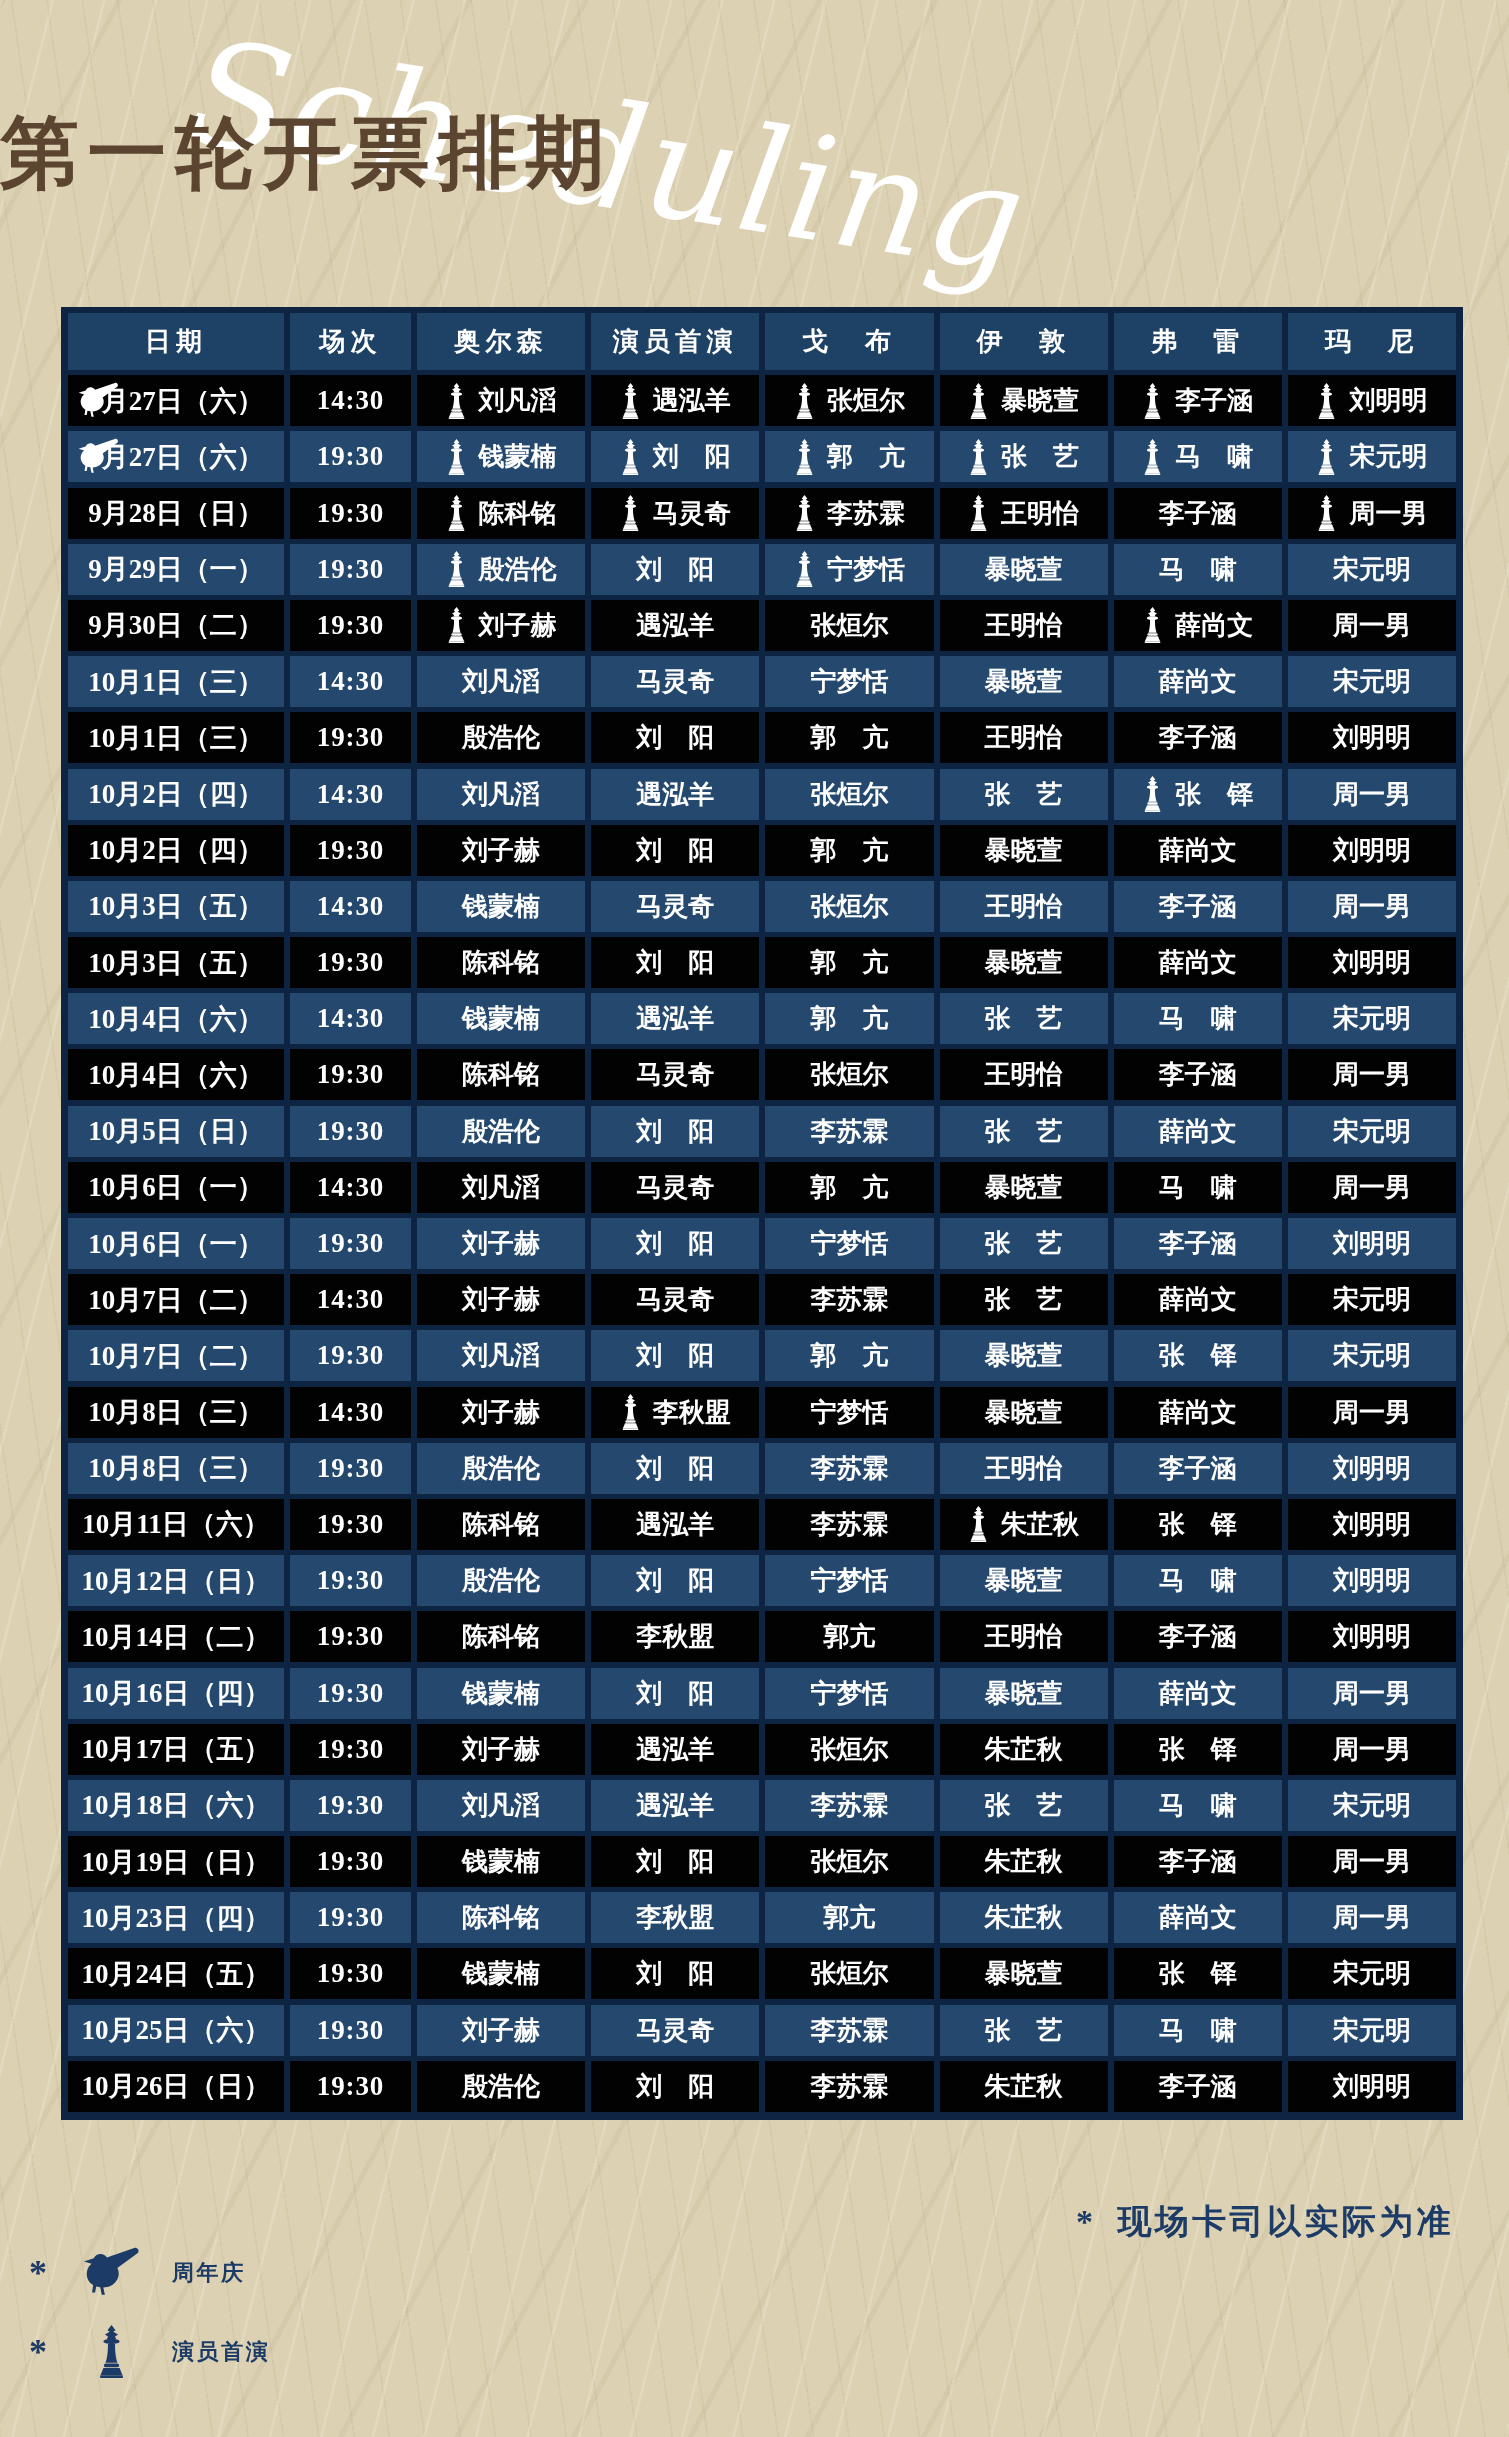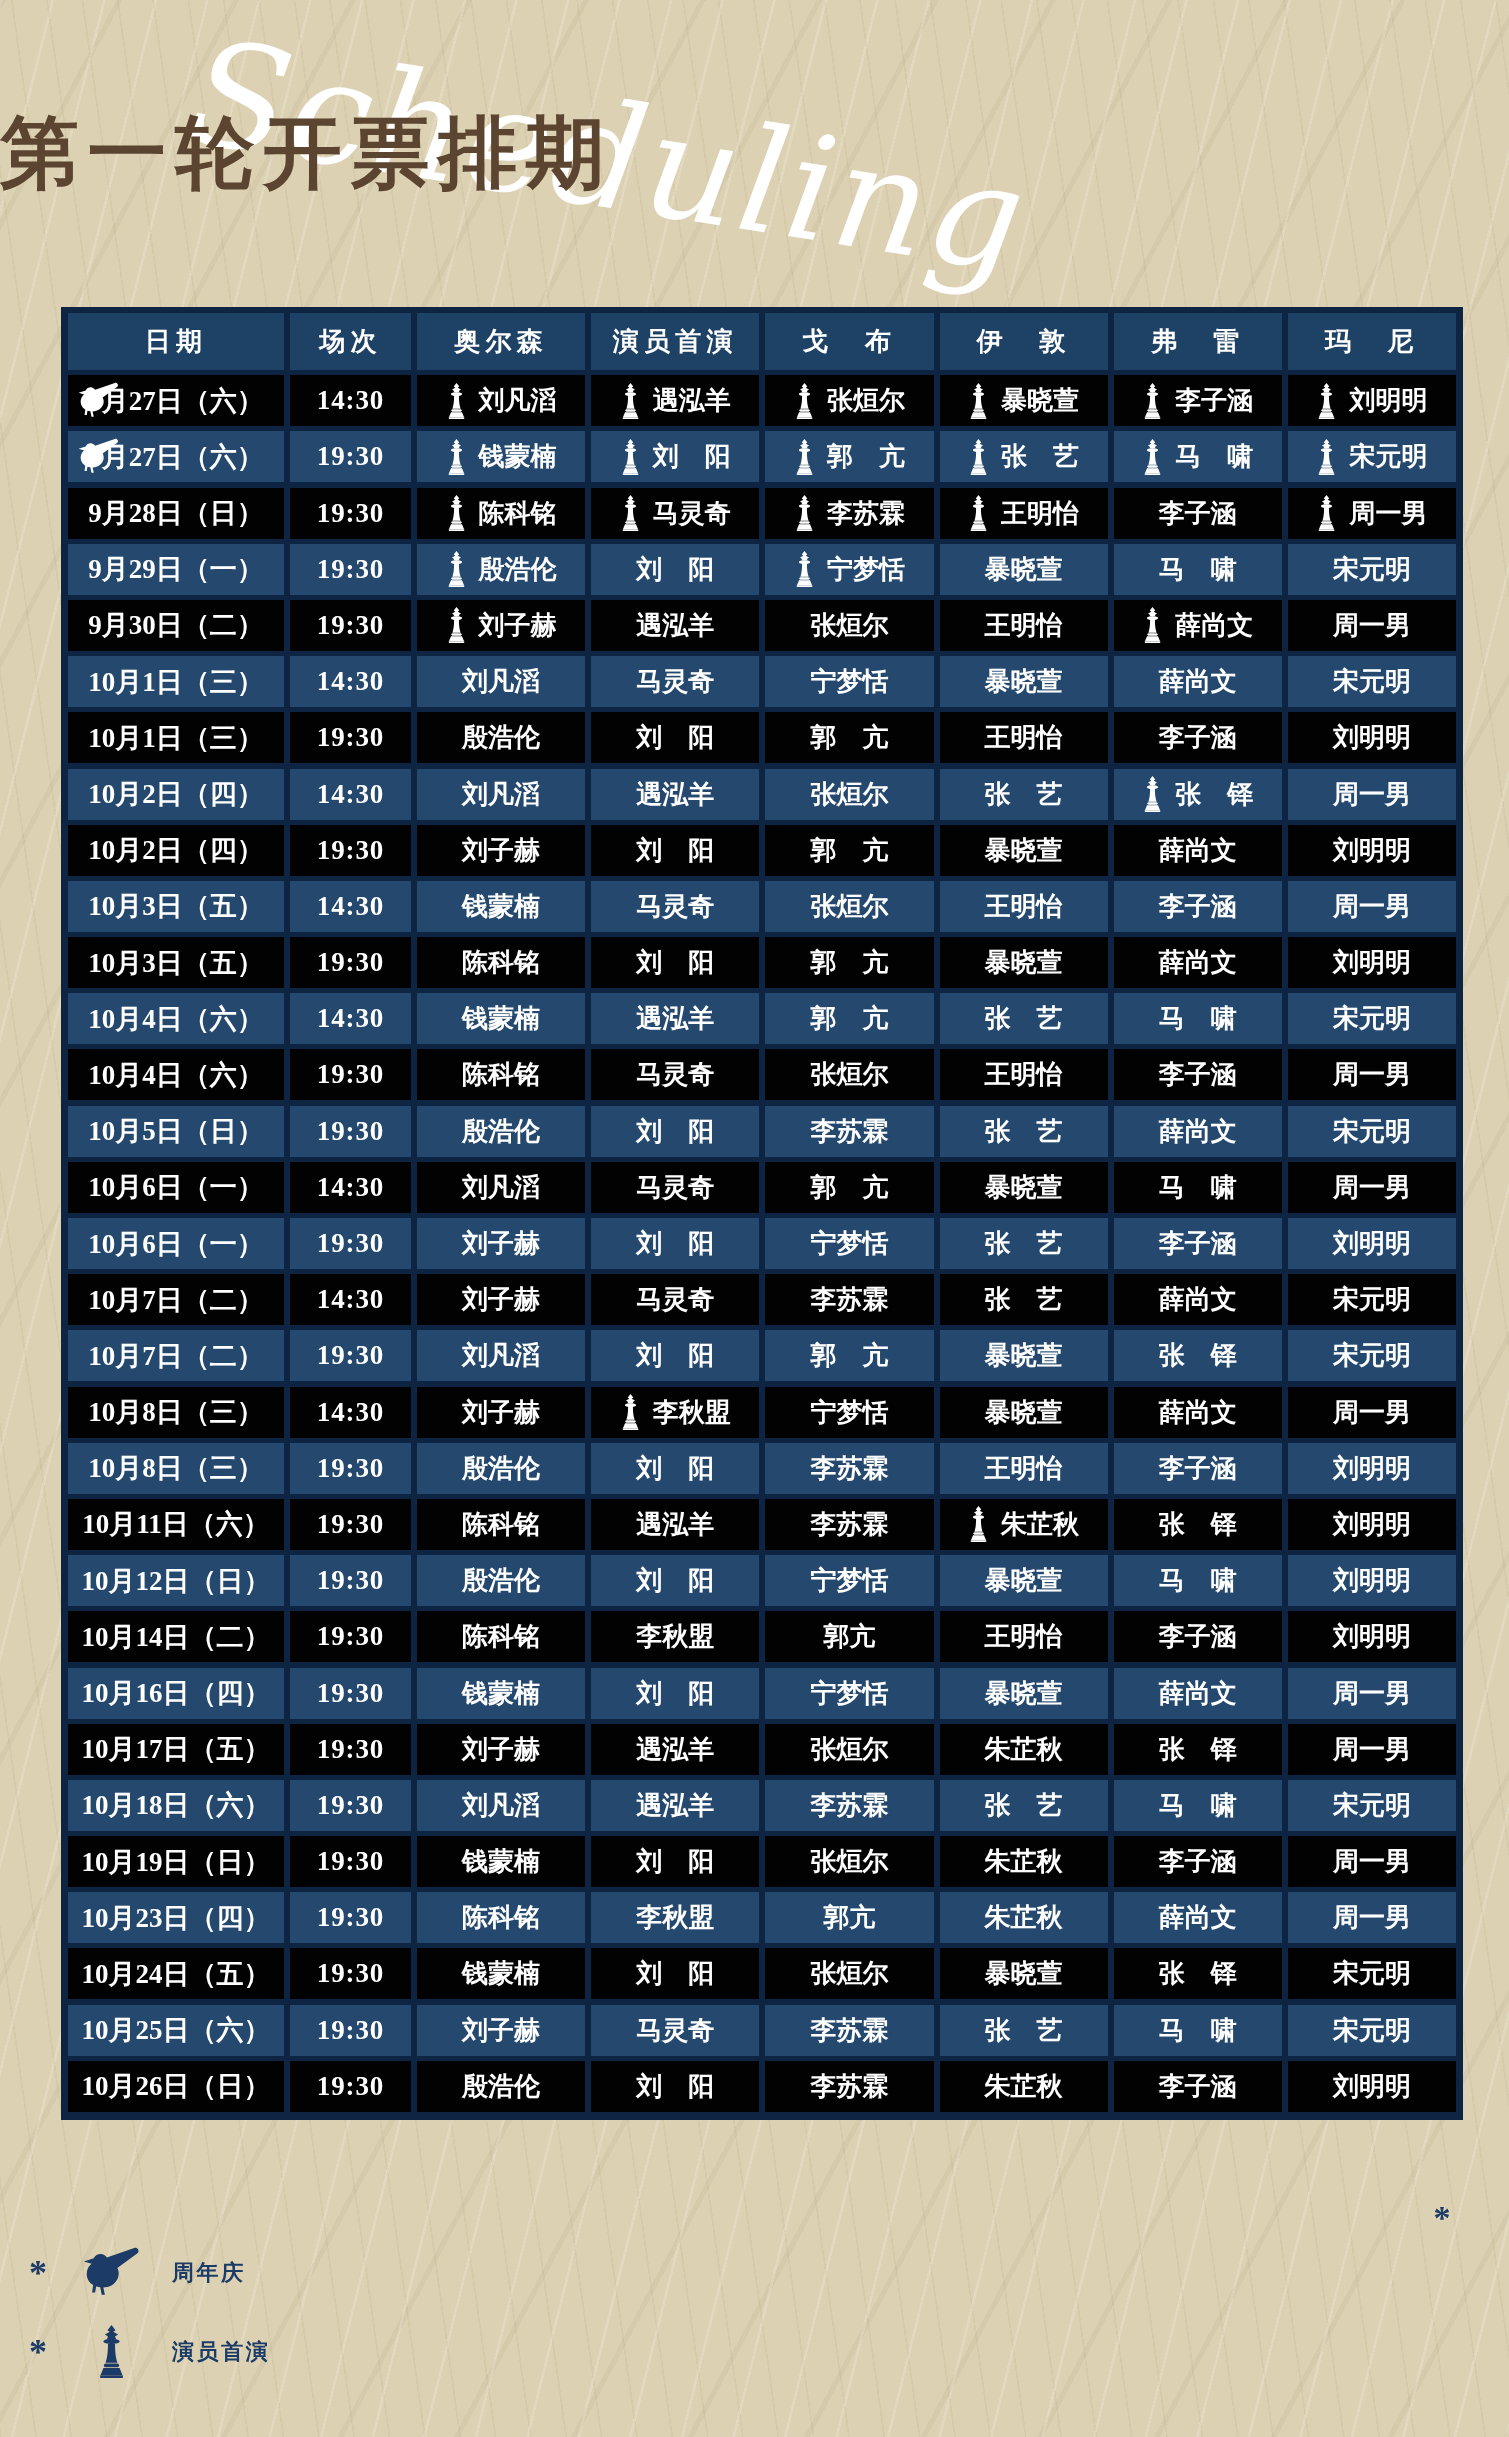--- a/index.html
+++ b/index.html
@@ -556,20 +556,21 @@
         <div class="cell cast"><span>刘　阳</span></div>
         <div class="cell cast"><span>李苏霖</span></div>
         <div class="cell cast"><span>朱芷秋</span></div>
         <div class="cell cast"><span>李子涵</span></div>
         <div class="cell cast"><span>刘明明</span></div>
       </div>
     </div>
 
   <div class="footnote">
     <span>*</span>
+    <span>现场卡司以实际为准</span>
   </div>
 
   <div class="legend">
       <div class="legend-item">
         <span class="marker">*</span>
         <span class="licon">
           <svg class="bird" viewBox="0 0 64 58" xmlns="http://www.w3.org/2000/svg">
             <path fill="currentColor" d="M1 16 L12 12.5 C14 8.5 18.5 6.8 22.5 8.2 C24.3 8.8 25.8 10 26.8 11.6 L57.5 0.8 C59.2 0.3 61 1 61.8 2.4 C62.8 4 62.3 6 60.8 7.2 L38.5 23.5 C41.5 29 40.5 36.5 34 41.5 C30.5 44 26.5 45.3 22.8 45.2 L24.6 53.5 L21 53.5 L19.3 45 L14.8 44.2 L13.6 51 L10.2 51 L11.4 42.6 C5.2 38.6 2.8 31.8 5 25.2 C5.9 22.6 7.5 20.3 9.7 18.7 Z"></path>
           </svg>
         </span>

